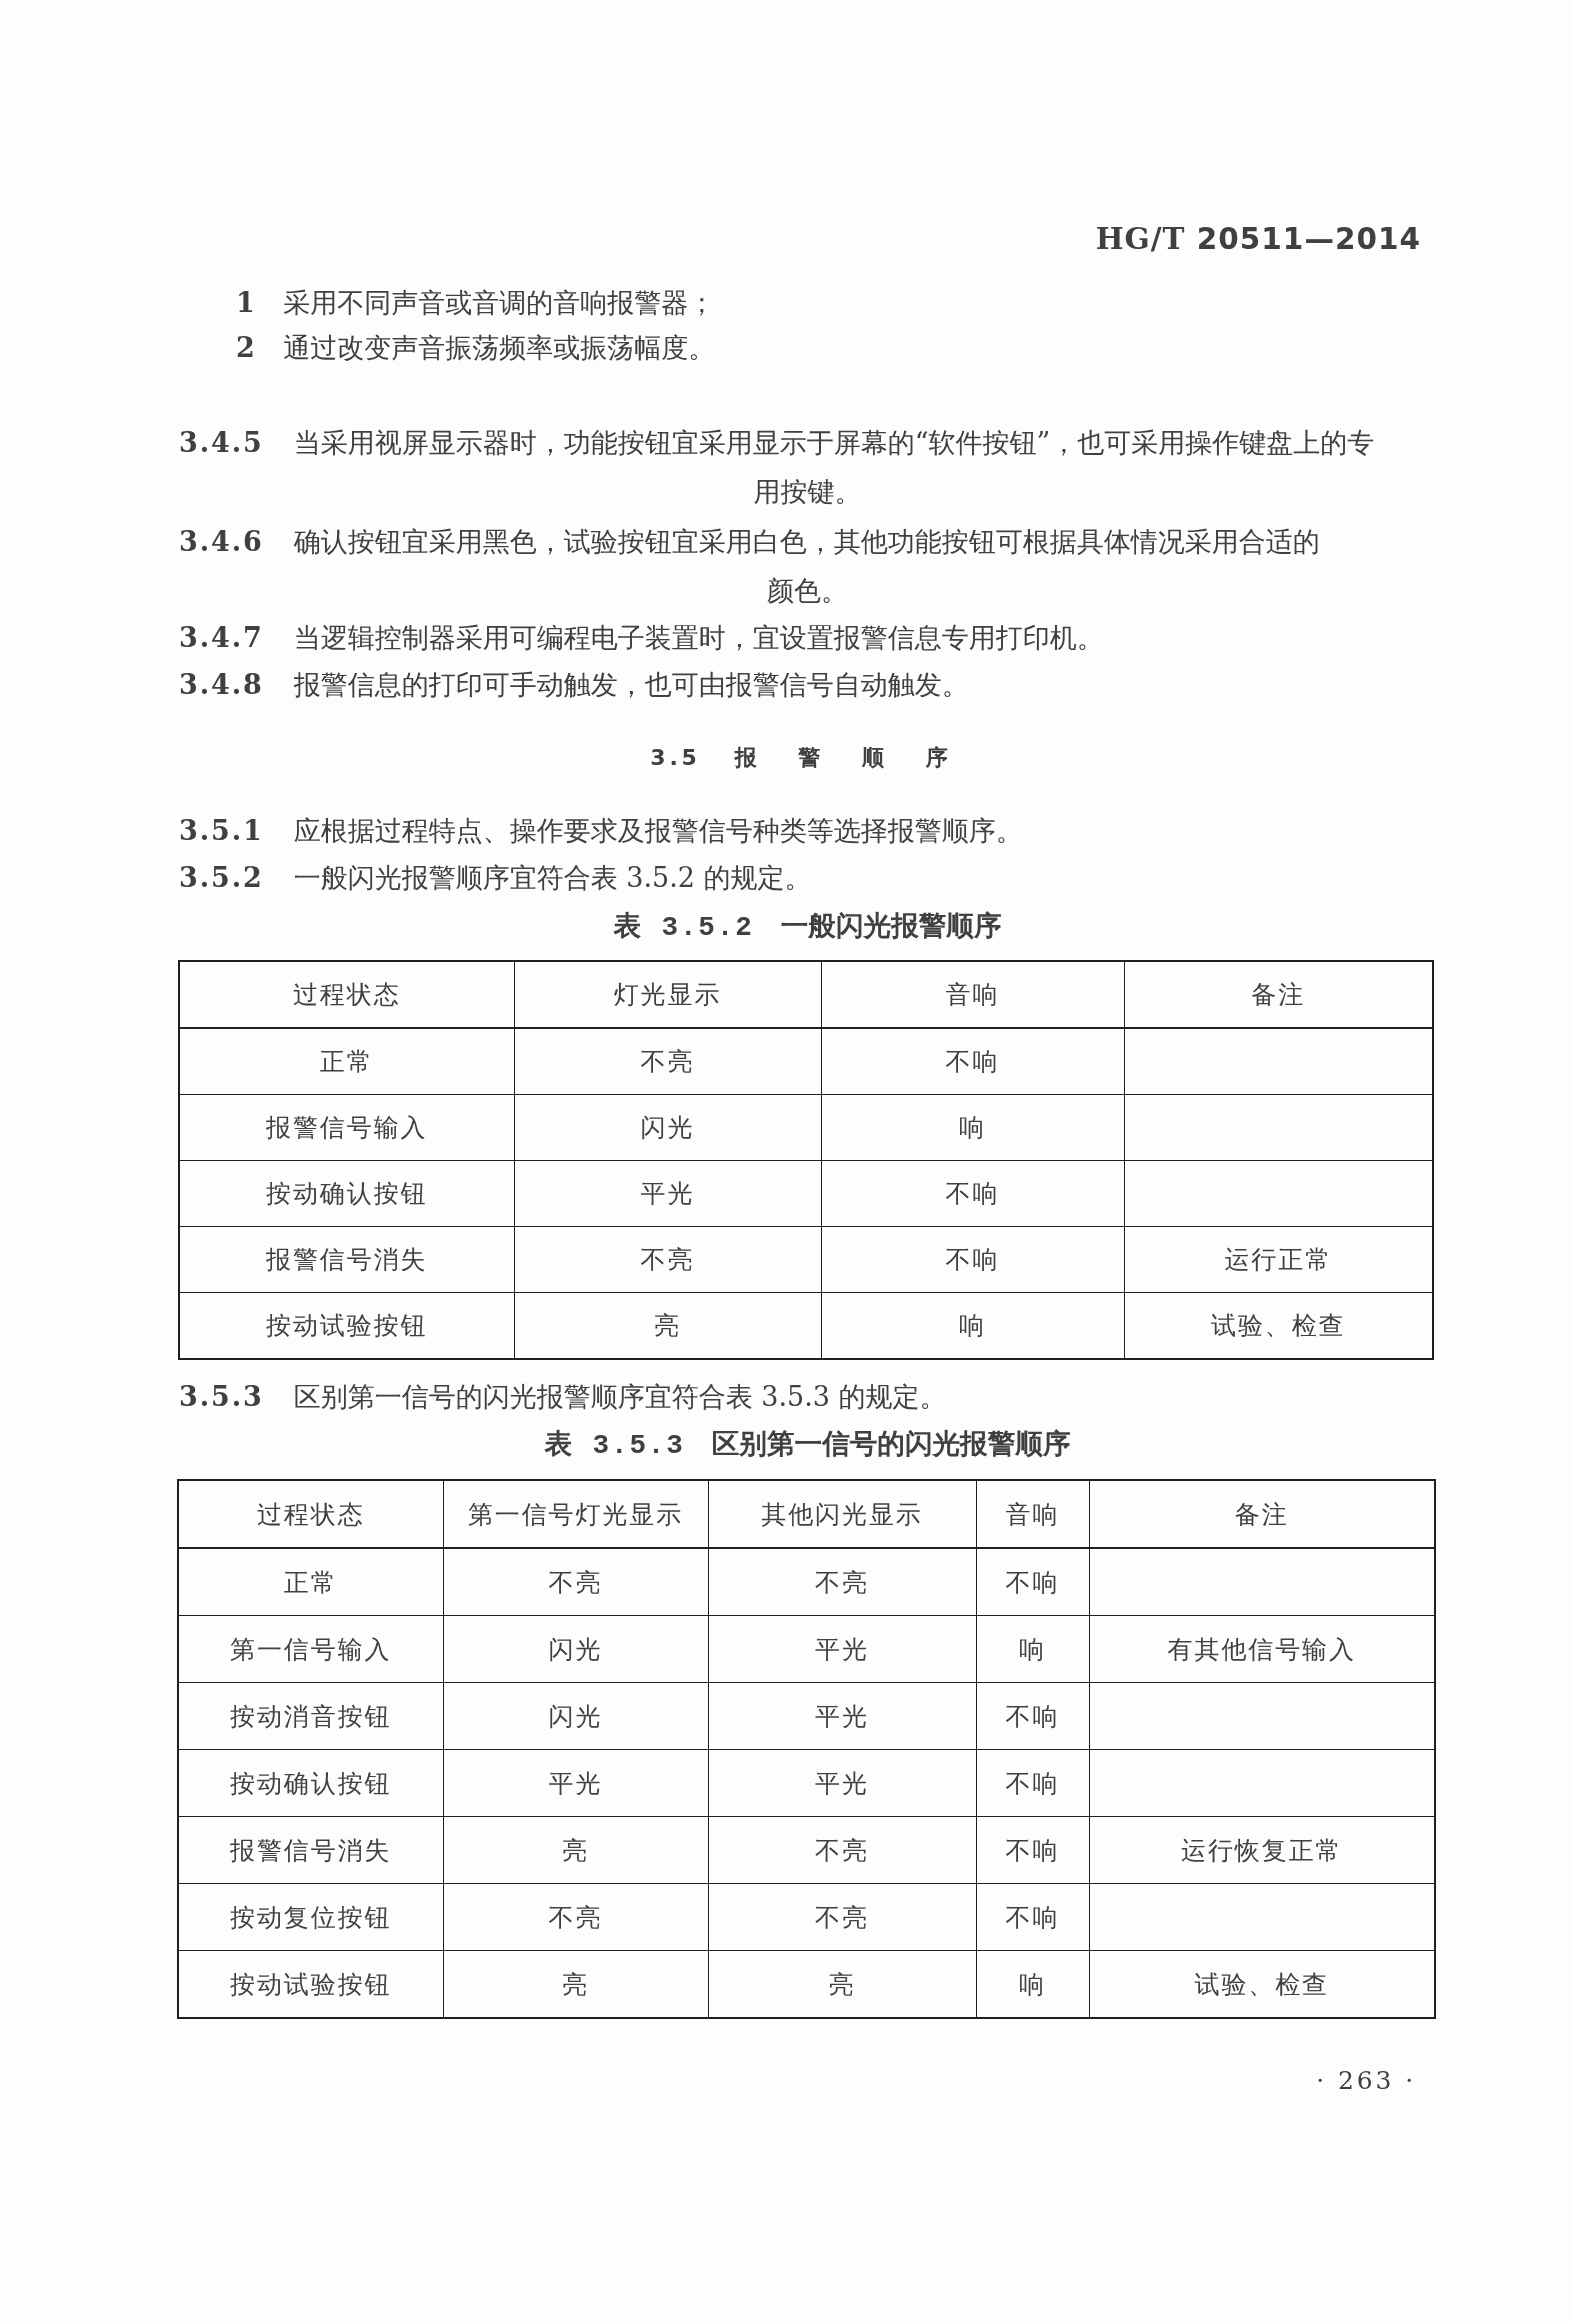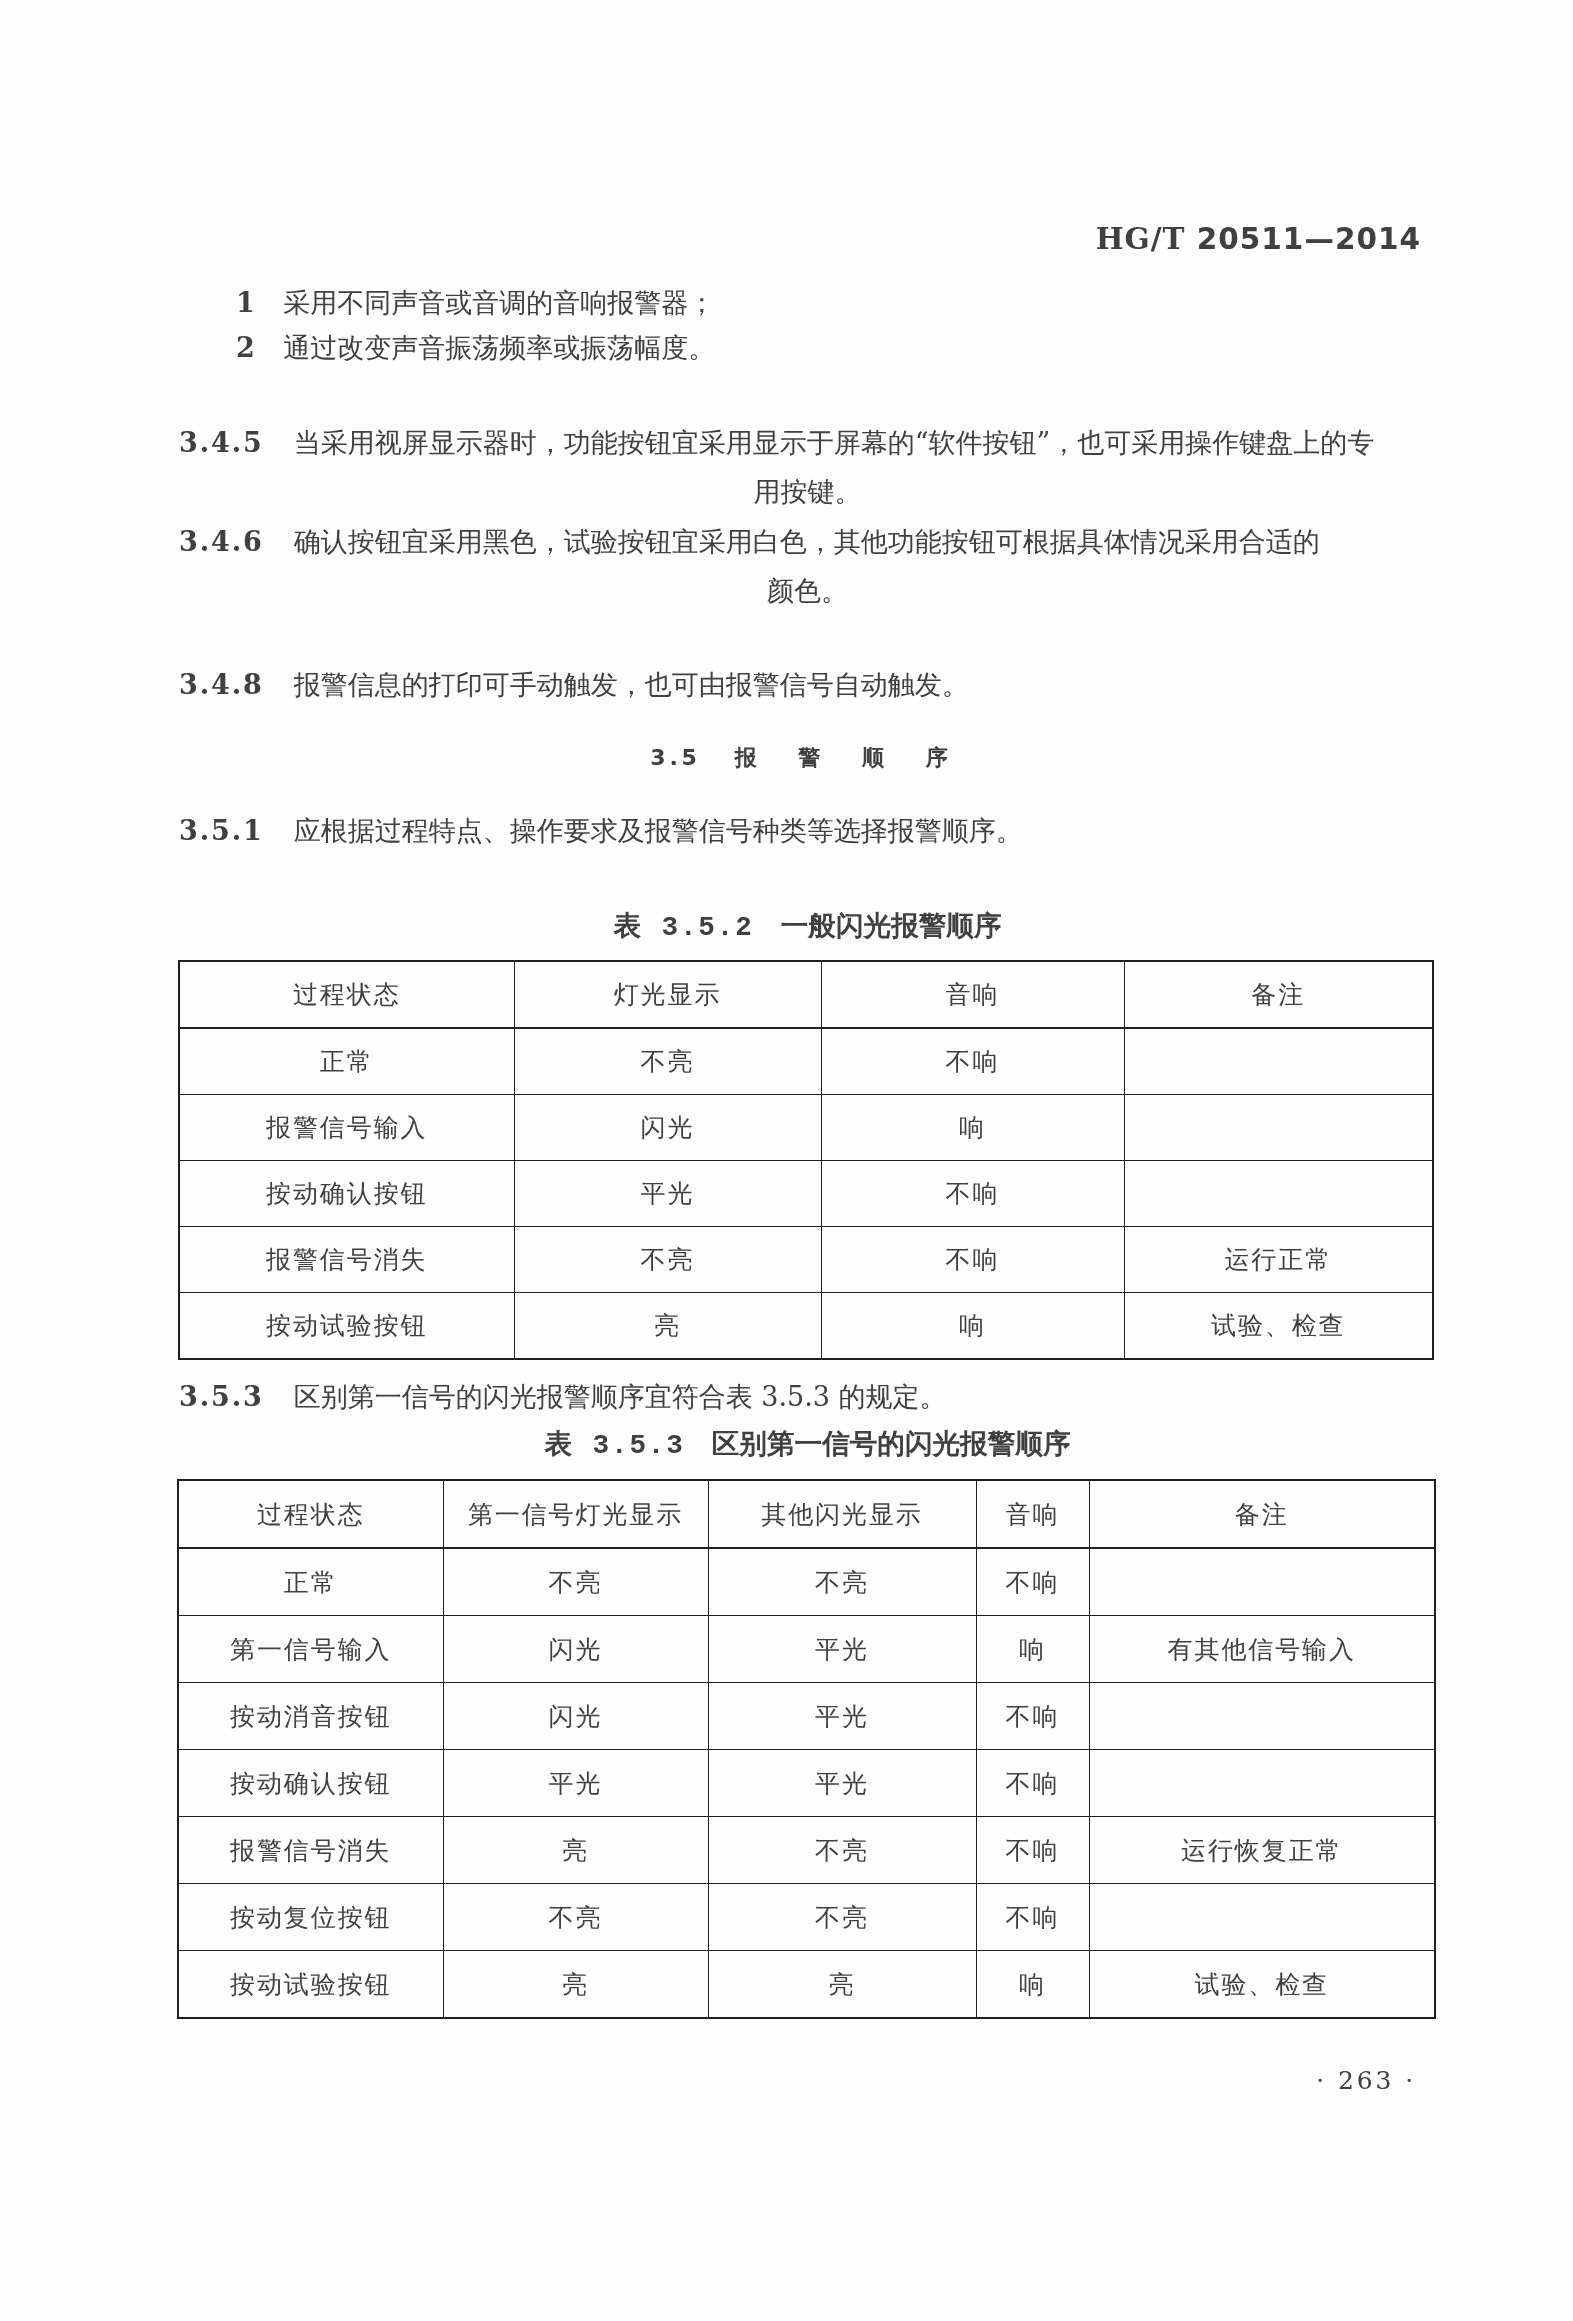--- a/index.html
+++ b/index.html
@@ -166,33 +166,39 @@
   <div class="para" style="top:418px">
     <span class="clause-num">3.4.5</span><span>当采用视屏显示器时，功能按钮宜采用显示于屏幕的“软件按钮”，也可采用操作键盘上的专</span>
     <span class="cont-line">用按键。</span>
   </div>
 
   <div class="para" style="top:517px">
     <span class="clause-num">3.4.6</span><span>确认按钮宜采用黑色，试验按钮宜采用白色，其他功能按钮可根据具体情况采用合适的</span>
     <span class="cont-line">颜色。</span>
   </div>
 
+  <div class="para" style="top:613px">
+    <span class="clause-num">3.4.7</span><span>当逻辑控制器采用可编程电子装置时，宜设置报警信息专用打印机。</span>
+  </div>
 
   <div class="para" style="top:660px">
     <span class="clause-num">3.4.8</span><span>报警信息的打印可手动触发，也可由报警信号自动触发。</span>
   </div>
 
   <div class="section-heading" style="top:733px">
     <span class="h-num">3.5</span><span class="h-text">报 警 顺 序</span>
   </div>
 
   <div class="para" style="top:806px">
     <span class="clause-num">3.5.1</span><span>应根据过程特点、操作要求及报警信号种类等选择报警顺序。</span>
   </div>
 
+  <div class="para" style="top:853px">
+    <span class="clause-num">3.5.2</span><span>一般闪光报警顺序宜符合表 3.5.2 的规定。</span>
+  </div>
 
   <div class="table-caption" style="top:901px">
     <span class="cap-prefix">表 3.5.2</span><span>一般闪光报警顺序</span>
   </div>
 
   <table class="std-table" id="table-352">
     <colgroup>
       <col style="width:335px">
       <col style="width:307px">
       <col style="width:303px">

